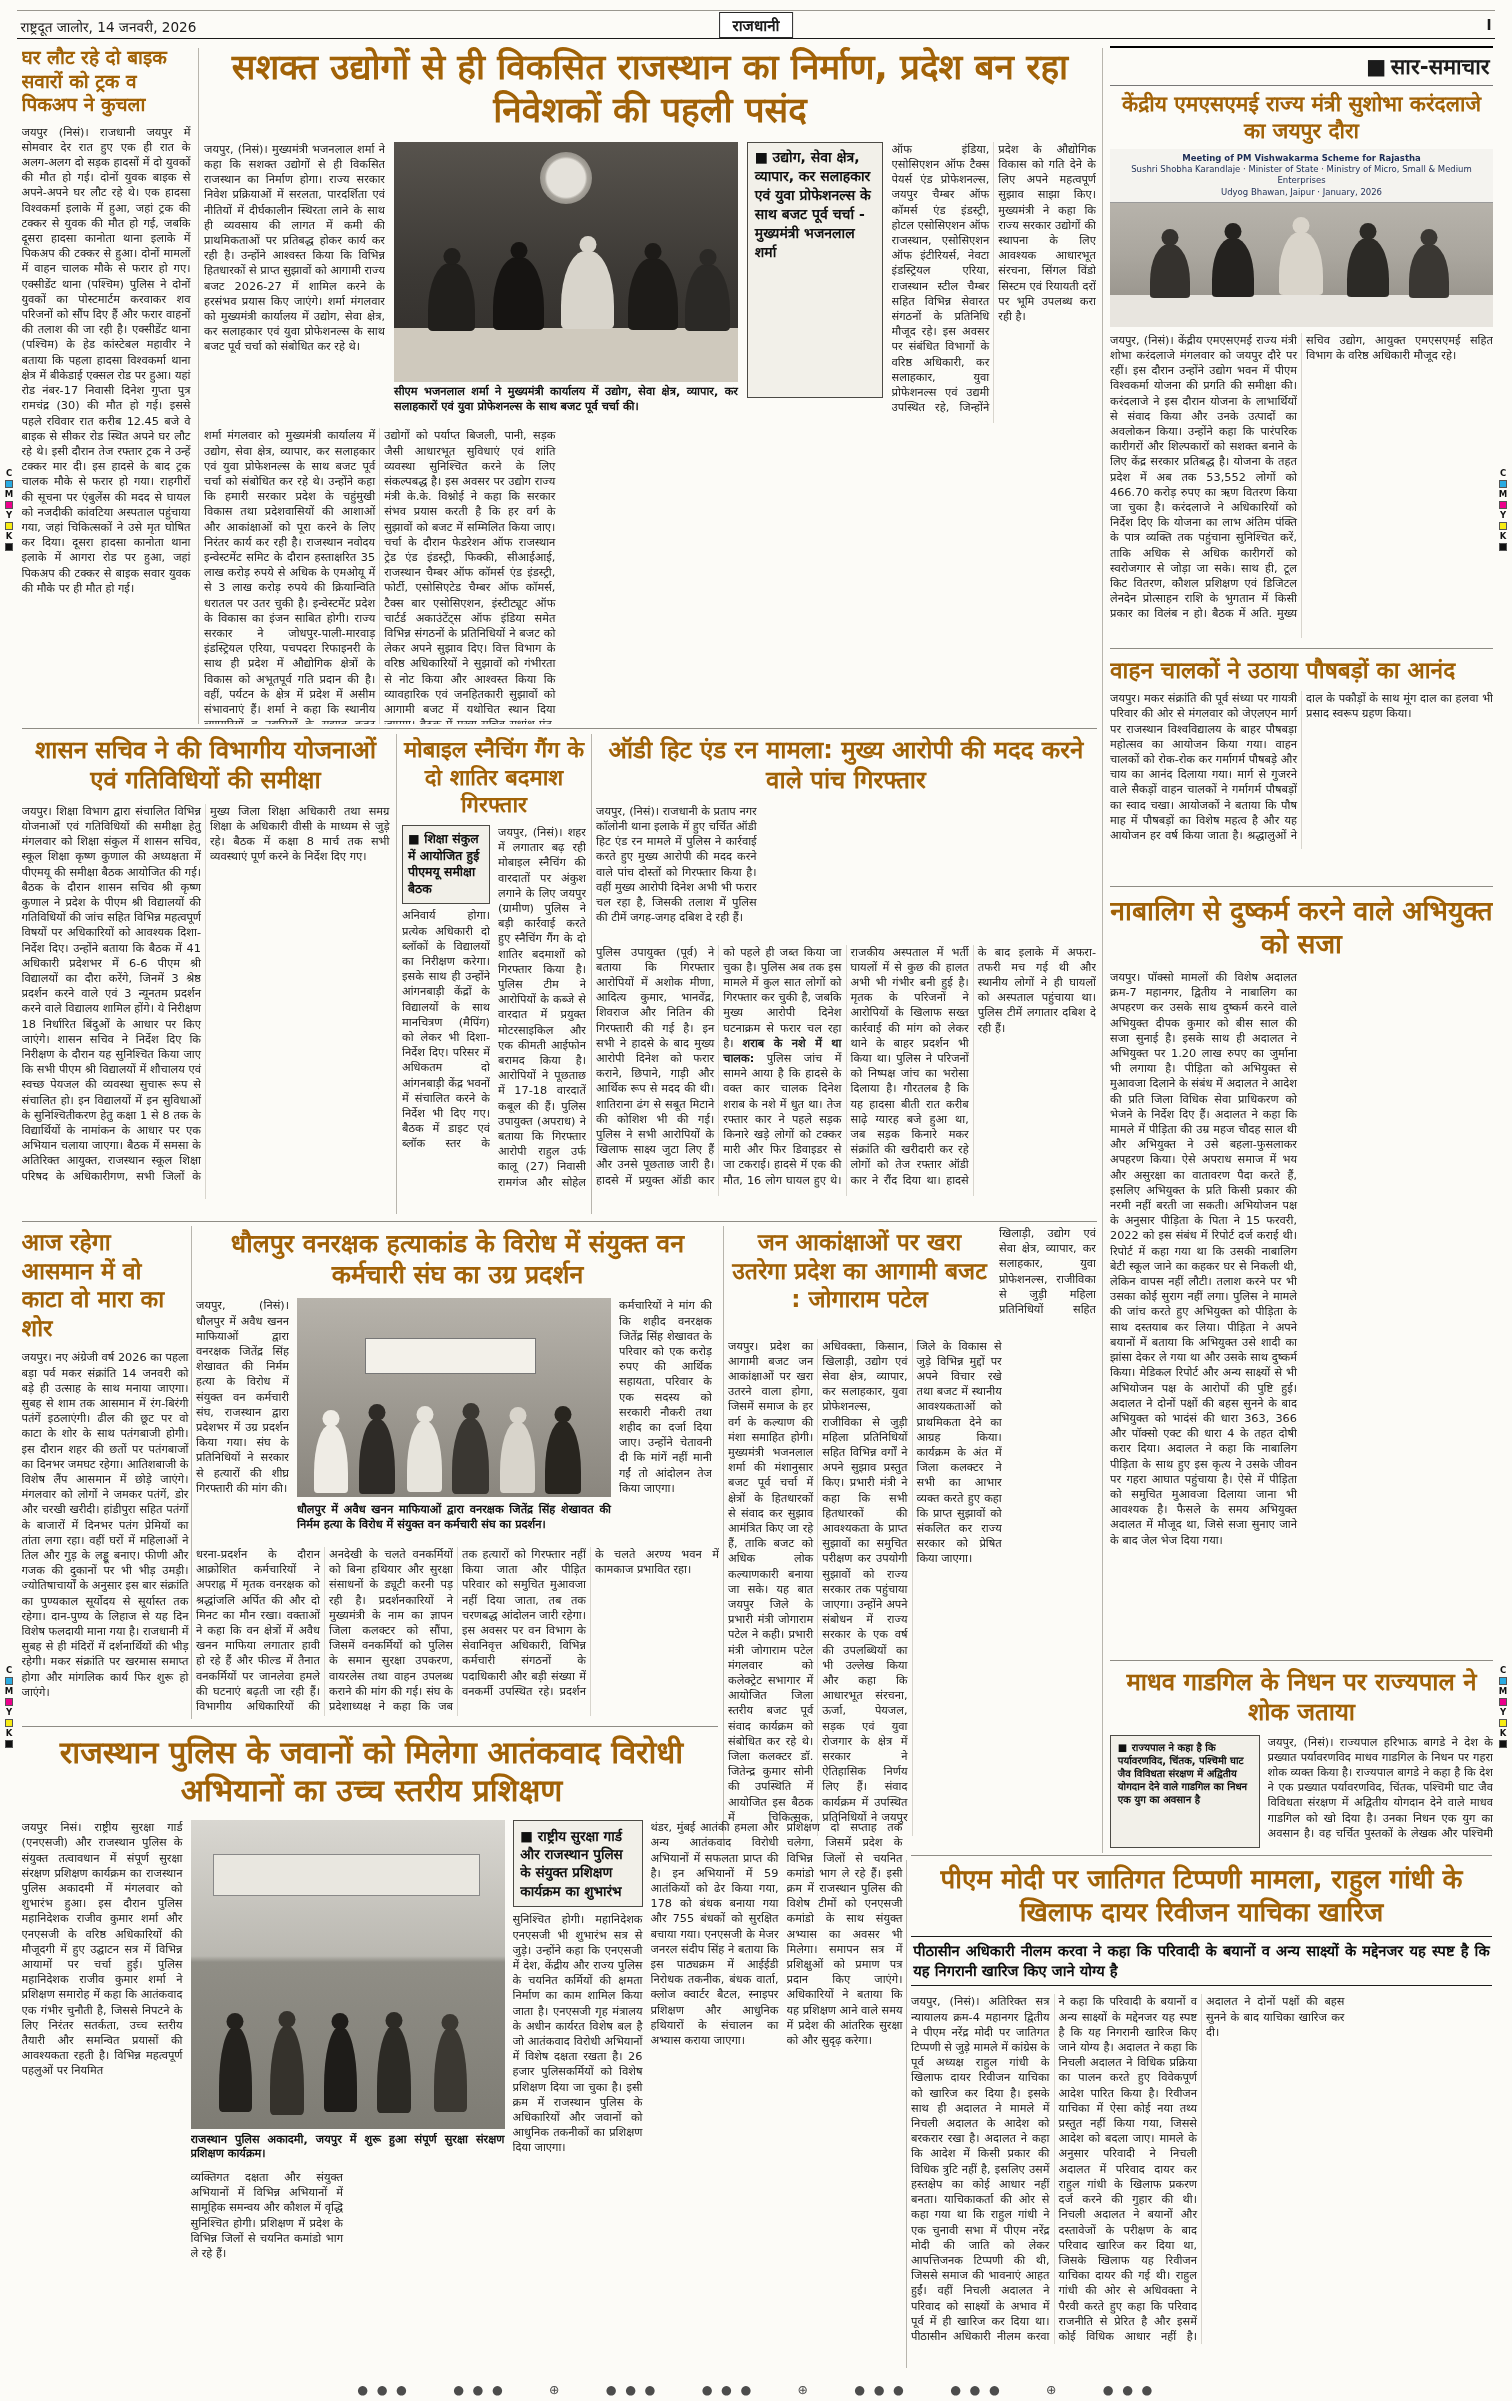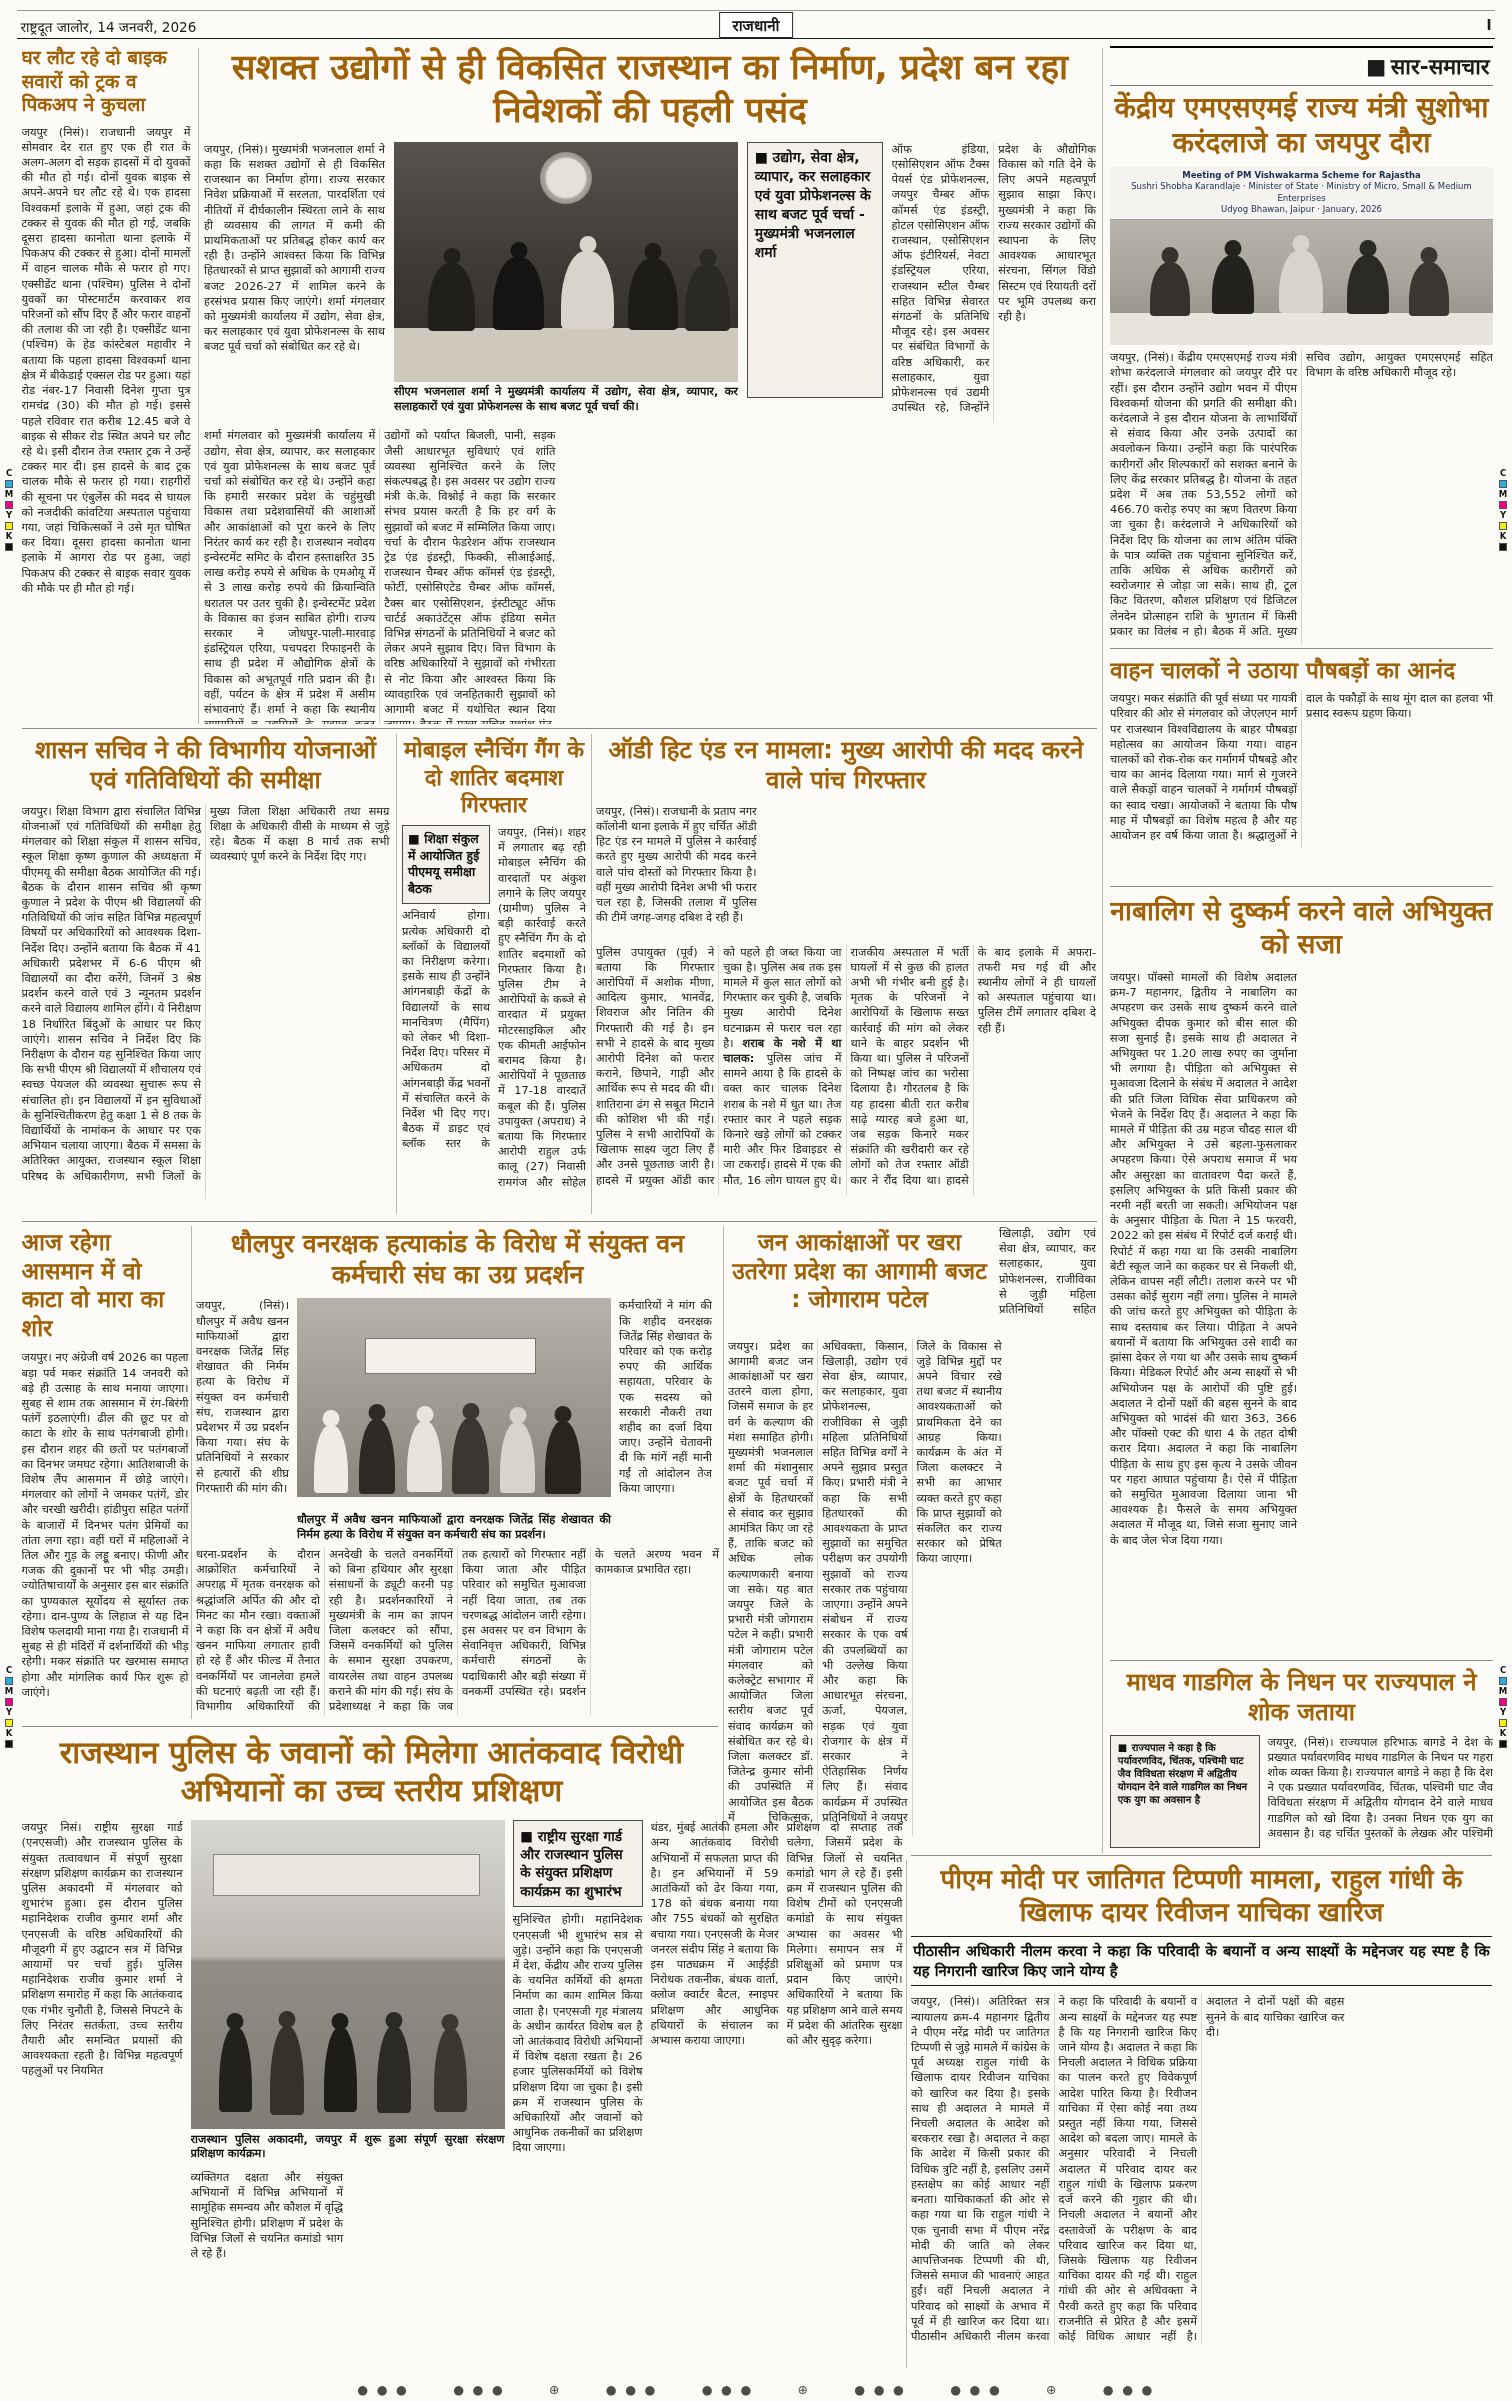--- a/index.html
+++ b/index.html
@@ -114,21 +114,21 @@
       </div>
       <div class="body" style="columns:2;flex:1;height:281px">ऑफ इंडिया, एसोसिएशन ऑफ टैक्स पेयर्स एंड प्रोफेशनल्स, जयपुर चैम्बर ऑफ कॉमर्स एंड इंडस्ट्री, होटल एसोसिएशन ऑफ राजस्थान, एसोसिएशन ऑफ इंटीरियर्स, नेवटा इंडस्ट्रियल एरिया, राजस्थान स्टील चैम्बर सहित विभिन्न सेवारत संगठनों के प्रतिनिधि मौजूद रहे। इस अवसर पर संबंधित विभागों के वरिष्ठ अधिकारी, कर सलाहकार, युवा प्रोफेशनल्स एवं उद्यमी उपस्थित रहे, जिन्होंने प्रदेश के औद्योगिक विकास को गति देने के लिए अपने महत्वपूर्ण सुझाव साझा किए। मुख्यमंत्री ने कहा कि राज्य सरकार उद्योगों की स्थापना के लिए आवश्यक आधारभूत संरचना, सिंगल विंडो सिस्टम एवं रियायती दरों पर भूमि उपलब्ध करा रही है।</div>
     </div>
     <div class="body" style="columns:5;height:370px;margin-top:5.6px">शर्मा मंगलवार को मुख्यमंत्री कार्यालय में उद्योग, सेवा क्षेत्र, व्यापार, कर सलाहकार एवं युवा प्रोफेशनल्स के साथ बजट पूर्व चर्चा को संबोधित कर रहे थे। उन्होंने कहा कि हमारी सरकार प्रदेश के चहुंमुखी विकास तथा प्रदेशवासियों की आशाओं और आकांक्षाओं को पूरा करने के लिए निरंतर कार्य कर रही है। राजस्थान नवोदय इन्वेस्टमेंट समिट के दौरान हस्ताक्षरित 35 लाख करोड़ रुपये से अधिक के एमओयू में से 3 लाख करोड़ रुपये की क्रियान्विति धरातल पर उतर चुकी है। इन्वेस्टमेंट प्रदेश के विकास का इंजन साबित होगी। राज्य सरकार ने जोधपुर-पाली-मारवाड़ इंडस्ट्रियल एरिया, पचपदरा रिफाइनरी के साथ ही प्रदेश में औद्योगिक क्षेत्रों के विकास को अभूतपूर्व गति प्रदान की है। वहीं, पर्यटन के क्षेत्र में प्रदेश में असीम संभावनाएं हैं। शर्मा ने कहा कि स्थानीय व्यापारियों व उद्यमियों के सुझाव बजट निर्माण में महत्वपूर्ण भूमिका निभाते हैं। वे युवा उद्यमियों को उद्योग-व्यापार में निवेश करने के लिए अधिक से अधिक प्रोत्साहित करेंगे। उन्होंने कहा कि राज्य सरकार उद्योगों को पर्याप्त बिजली, पानी, सड़क जैसी आधारभूत सुविधाएं एवं शांति व्यवस्था सुनिश्चित करने के लिए संकल्पबद्ध है। इस अवसर पर उद्योग राज्य मंत्री के.के. विश्नोई ने कहा कि सरकार संभव प्रयास करती है कि हर वर्ग के सुझावों को बजट में सम्मिलित किया जाए। चर्चा के दौरान फेडरेशन ऑफ राजस्थान ट्रेड एंड इंडस्ट्री, फिक्की, सीआईआई, राजस्थान चैम्बर ऑफ कॉमर्स एंड इंडस्ट्री, फोर्टी, एसोसिएटेड चैम्बर ऑफ कॉमर्स, टैक्स बार एसोसिएशन, इंस्टीट्यूट ऑफ चार्टर्ड अकाउंटेंट्स ऑफ इंडिया समेत विभिन्न संगठनों के प्रतिनिधियों ने बजट को लेकर अपने सुझाव दिए। वित्त विभाग के वरिष्ठ अधिकारियों ने सुझावों को गंभीरता से नोट किया और आश्वस्त किया कि व्यावहारिक एवं जनहितकारी सुझावों को आगामी बजट में यथोचित स्थान दिया जाएगा। बैठक में मुख्य सचिव सुधांश पंत, अतिरिक्त मुख्य सचिव वित्त अखिल अरोड़ा, प्रमुख शासन सचिव उद्योग अजिताभ शर्मा सहित वरिष्ठ अधिकारीगण मौजूद रहे।</div>
   </section>
 
   <section class="art" style="left:1110px;top:46px;width:383px;height:599px">
     <div class="saar-head">
       <span class="bullet">■</span><span>सार-समाचार</span>
     </div>
-    <h2 class="hl" style="font-size:28px;margin:5.6px 0">केंद्रीय एमएसएमई राज्य मंत्री सुशोभा करंदलाजे का जयपुर दौरा</h2>
+    <h2 class="hl" style="font-size:21px;margin:5.6px 0">केंद्रीय एमएसएमई राज्य मंत्री सुशोभा करंदलाजे का जयपुर दौरा</h2>
     <div class="photo" style="width:383px;height:178px;background:linear-gradient(180deg,#c4c0b8 0%,#aaa69e 60%,#8f8b83 100%)">
       <div class="banner">
         <div style="font-weight:700">Meeting of PM Vishwakarma Scheme for Rajastha</div>
         <div>Sushri Shobha Karandlaje · Minister of State · Ministry of Micro, Small &amp; Medium Enterprises</div>
         <div>Udyog Bhawan, Jaipur · January, 2026</div>
       </div>
       <div style="position:absolute;left:0;right:0;bottom:0;height:32px;background:#e8e5df"></div>
       <div class="fig" style="left:40px;bottom:29px;width:40px;height:54px;background:#35322e"></div>
       <div class="fig" style="left:102px;bottom:30.5px;width:42px;height:59px;background:#24221f"></div>
       <div class="fig" style="left:169px;bottom:32px;width:44px;height:63px;background:#d9d4ca"></div>
@@ -210,21 +210,21 @@
       <div style="width:314px;flex:none">
         <div class="photo" style="width:314px;height:199px;background:linear-gradient(180deg,#b7b3ab 0%,#9d9991 55%,#8a867e 100%)">
           <div class="fig" style="left:17px;bottom:4.5px;width:34px;height:68px;background:#efece5"></div>
           <div class="fig" style="left:62px;bottom:3.4px;width:36px;height:75px;background:#2e2b27"></div>
           <div class="fig" style="left:110px;bottom:5.6px;width:35px;height:71px;background:#e7e4dc"></div>
           <div class="fig" style="left:155px;bottom:3.4px;width:37px;height:76px;background:#3a3732"></div>
           <div class="fig" style="left:203px;bottom:4.5px;width:35px;height:71px;background:#d8d4cb"></div>
           <div class="fig" style="left:248px;bottom:3.4px;width:36px;height:73px;background:#28251f"></div>
           <div style="position:absolute;left:68px;top:40px;width:169px;height:34px;background:#f3f1ea;border:0.6px solid #777"></div>
         </div>
-        <div class="caption" style="margin-top:16px">धौलपुर में अवैध खनन माफियाओं द्वारा वनरक्षक जितेंद्र सिंह शेखावत की निर्मम हत्या के विरोध में संयुक्त वन कर्मचारी संघ का प्रदर्शन।</div>
+        <div class="caption" style="margin-top:6px">धौलपुर में अवैध खनन माफियाओं द्वारा वनरक्षक जितेंद्र सिंह शेखावत की निर्मम हत्या के विरोध में संयुक्त वन कर्मचारी संघ का प्रदर्शन।</div>
       </div>
       <div class="body" style="columns:1;width:93px;flex:none;height:243px">कर्मचारियों ने मांग की कि शहीद वनरक्षक जितेंद्र सिंह शेखावत के परिवार को एक करोड़ रुपए की आर्थिक सहायता, परिवार के एक सदस्य को सरकारी नौकरी तथा शहीद का दर्जा दिया जाए। उन्होंने चेतावनी दी कि मांगें नहीं मानी गईं तो आंदोलन तेज किया जाएगा।</div>
     </div>
     <div class="body" style="columns:4;height:169px;margin-top:5.6px">धरना-प्रदर्शन के दौरान आक्रोशित कर्मचारियों ने अपराह्न में मृतक वनरक्षक को श्रद्धांजलि अर्पित की और दो मिनट का मौन रखा। वक्ताओं ने कहा कि वन क्षेत्रों में अवैध खनन माफिया लगातार हावी हो रहे हैं और फील्ड में तैनात वनकर्मियों पर जानलेवा हमले की घटनाएं बढ़ती जा रही हैं। विभागीय अधिकारियों की अनदेखी के चलते वनकर्मियों को बिना हथियार और सुरक्षा संसाधनों के ड्यूटी करनी पड़ रही है। प्रदर्शनकारियों ने मुख्यमंत्री के नाम का ज्ञापन जिला कलक्टर को सौंपा, जिसमें वनकर्मियों को पुलिस के समान सुरक्षा उपकरण, वायरलेस तथा वाहन उपलब्ध कराने की मांग की गई। संघ के प्रदेशाध्यक्ष ने कहा कि जब तक हत्यारों को गिरफ्तार नहीं किया जाता और पीड़ित परिवार को समुचित मुआवजा नहीं दिया जाता, तब तक चरणबद्ध आंदोलन जारी रहेगा। इस अवसर पर वन विभाग के सेवानिवृत्त अधिकारी, विभिन्न कर्मचारी संगठनों के पदाधिकारी और बड़ी संख्या में वनकर्मी उपस्थित रहे। प्रदर्शन के चलते अरण्य भवन में कामकाज प्रभावित रहा।</div>
   </section>
   <div class="vr" style="left:723px;top:1226px;height:613px"></div>
 
   <section class="art" style="left:728px;top:1226px;width:368px;height:619px">
     <div style="display:flex;gap:8px;height:107px">
       <h2 class="hl" style="font-size:23px;margin:2.3px 0;width:263px;flex:none">जन आकांक्षाओं पर खरा उतरेगा प्रदेश का आगामी बजट : जोगाराम पटेल</h2>

